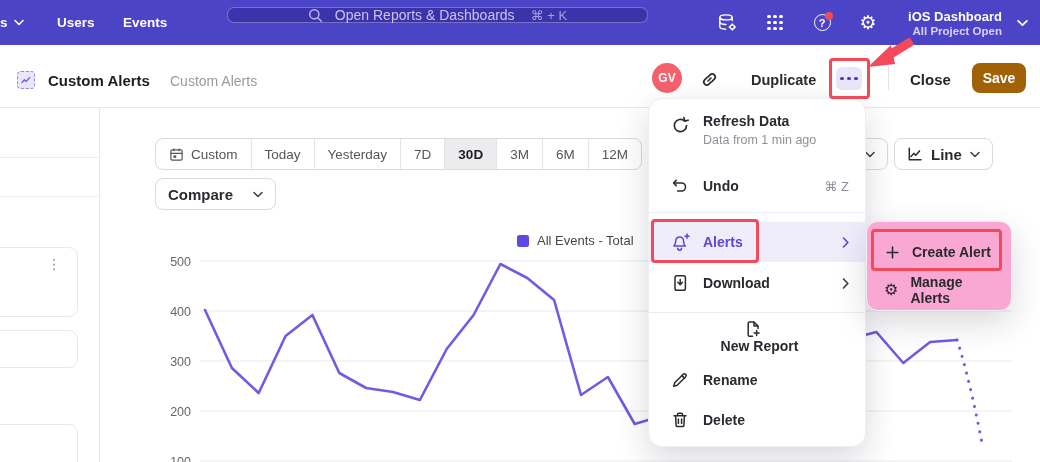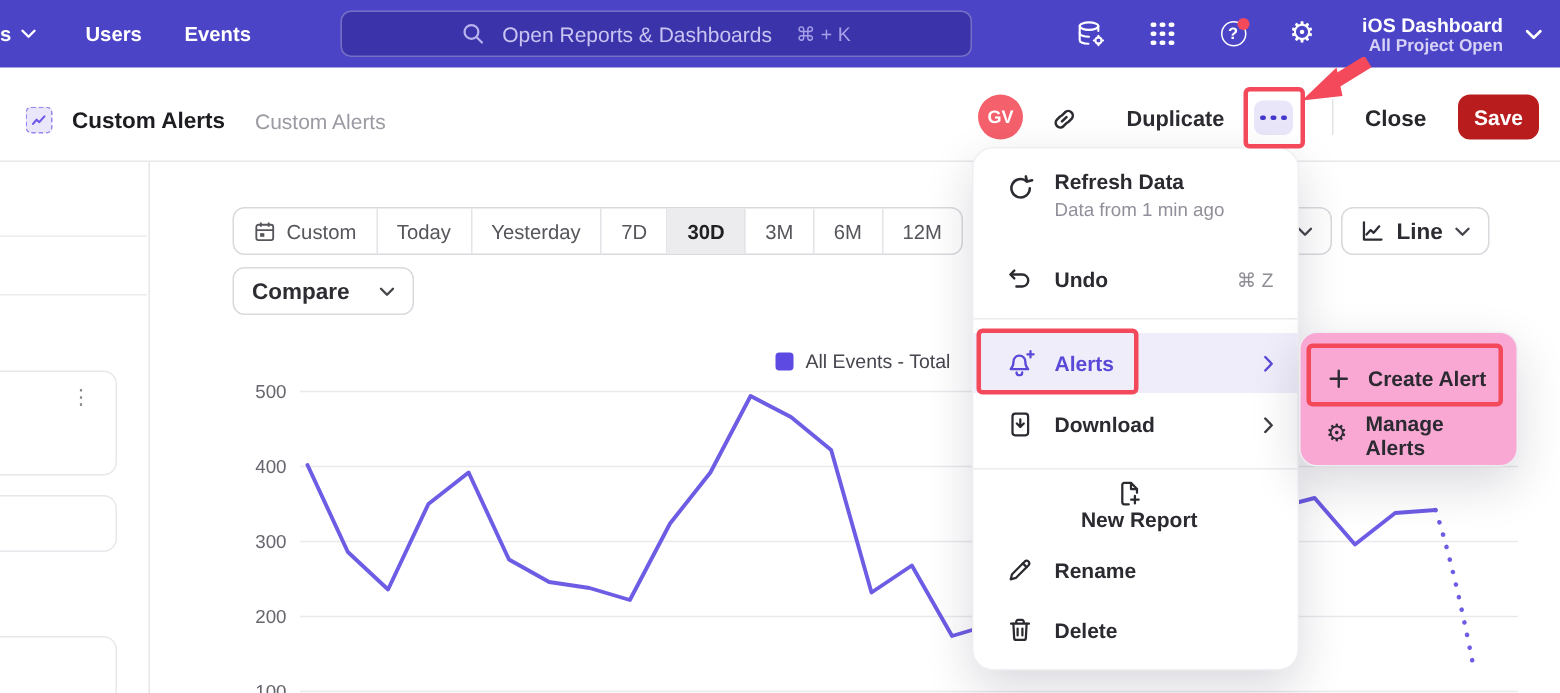--- a/index.html
+++ b/index.html
@@ -3,21 +3,21 @@
 <meta charset="utf-8">
 <style>
   * { margin:0; padding:0; box-sizing:border-box; }
   body { font-family:"Liberation Sans", sans-serif; background:#fff; }
   .app { position:relative; width:1040px; height:462px; overflow:hidden; background:#fff; }
   .abs { position:absolute; }
 
   
   .topbar { position:absolute; left:0; top:0; width:1040px; height:45px; background:#4c44c7; z-index:6; display:flex; align-items:center; }
   .nav-item { position:absolute; top:0; height:45px; display:flex; align-items:center; gap:6px; color:#fff; font-size:13.5px; font-weight:600; cursor:pointer; }
-  .searchbox { position:absolute; left:227px; top:7px; width:421px; height:31px; background:rgba(17,8,96,.28); border:1px solid rgba(255,255,255,.30); border-radius:7px; display:flex; align-items:center; justify-content:center; gap:12px; }
+  .searchbox { position:absolute; left:227px; top:7px; width:421px; height:16px; background:rgba(17,8,96,.28); border:1px solid rgba(255,255,255,.30); border-radius:7px; display:flex; align-items:center; justify-content:center; gap:12px; }
   .searchbox .ph { color:#c9c4f1; font-size:14px; }
   .searchbox .kbd { color:#a8a1e8; font-size:13px; margin-left:4px; }
   .tb-icon { position:absolute; top:0; height:45px; display:flex; align-items:center; justify-content:center; width:34px; cursor:pointer; }
   .help-circ { width:17px; height:17px; border:1.6px solid #fff; border-radius:50%; color:#fff; font-size:11px; font-weight:700; display:flex; align-items:center; justify-content:center; position:relative; }
   .help-dot { position:absolute; right:-3px; top:-3px; width:8px; height:8px; border-radius:50%; background:#f4485b; }
   .grid9 { display:grid; grid-template-columns:repeat(3,3.5px); grid-template-rows:repeat(3,3.5px); gap:2.5px; }
   .grid9 span { width:3.5px; height:3.5px; background:#fff; border-radius:50%; }
   .gear-glyph { color:#fff; font-size:19px; line-height:1; }
   .project { position:absolute; right:38px; top:0; height:45px; display:flex; flex-direction:column; justify-content:center; align-items:flex-end; cursor:pointer; }
   .project .pname { color:#fff; font-size:13px; font-weight:700; }
@@ -29,21 +29,21 @@
   .report-icon { position:absolute; left:17px; top:71px; width:18px; height:18px; background:#eae7fb; border:1.4px dashed #9487ef; border-radius:4px; display:flex; align-items:center; justify-content:center; z-index:6; }
   .title { position:absolute; left:48px; top:72px; font-size:15px; font-weight:700; color:#1c1c21; z-index:6; }
   .breadcrumb { position:absolute; left:170px; top:73px; font-size:14px; color:#9a9aa2; z-index:6; }
   .avatar { position:absolute; left:652px; top:63px; width:30px; height:30px; border-radius:50%; background:#f4606c; color:#fff; font-size:12px; font-weight:700; display:flex; align-items:center; justify-content:center; z-index:6; cursor:pointer; }
   .hbtn { position:absolute; z-index:6; cursor:pointer; }
   .dup-label { position:absolute; left:751px; top:72px; font-size:14.5px; font-weight:600; color:#2b2b31; z-index:6; cursor:pointer; }
   .more-btn { position:absolute; left:836px; top:67px; width:26px; height:23px; background:#e9e6fa; border-radius:6px; display:flex; align-items:center; justify-content:center; gap:3.5px; z-index:6; cursor:pointer; }
   .more-btn i { width:3.5px; height:3.5px; border-radius:50%; background:#4338ca; }
   .hdr-divider { position:absolute; left:888px; top:66px; width:1px; height:24px; background:#e3e3e7; z-index:6; }
   .close-label { position:absolute; left:910px; top:71px; font-size:15px; font-weight:600; color:#26262b; z-index:6; cursor:pointer; }
-  .save-btn { position:absolute; left:972px; top:63px; width:54px; height:30px; background:#b91c1c; border:none; border-radius:8px; color:#fff; font-size:14px; font-weight:700; z-index:6; cursor:pointer; font-family:"Liberation Sans",sans-serif; }
+  .save-btn { position:absolute; left:972px; top:63px; width:54px; height:30px; background:#a16207; border:none; border-radius:8px; color:#fff; font-size:14px; font-weight:700; z-index:6; cursor:pointer; font-family:"Liberation Sans",sans-serif; }
 
   
   .sidebar { position:absolute; left:0; top:108px; width:100px; height:354px; background:#fff; border-right:1px solid #e7e7ea; z-index:2; }
   .sb-line { position:absolute; left:0; width:98px; height:1px; background:#ececef; }
   .sb-card { position:absolute; left:-22px; width:100px; background:#fff; border:1px solid #e8e8ec; border-radius:9px; }
   .kebab { position:absolute; right:16px; top:8px; color:#8b8b93; font-size:14px; letter-spacing:0; cursor:pointer; }
 
   
   .seg { position:absolute; left:155px; top:138px; height:32px; background:#fff; border:1px solid #d9d9de; border-radius:8px; display:flex; align-items:stretch; z-index:2; overflow:hidden; }
   .seg-item { display:flex; align-items:center; gap:7px; padding:0 13px; font-size:13.5px; color:#55555c; border-right:1px solid #e4e4e8; cursor:pointer; white-space:nowrap; }

